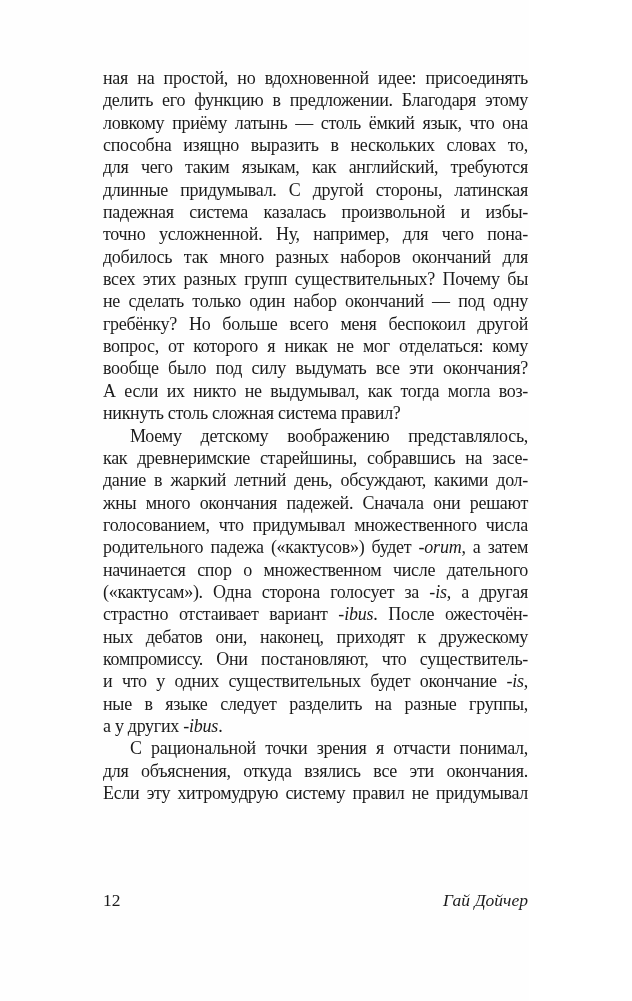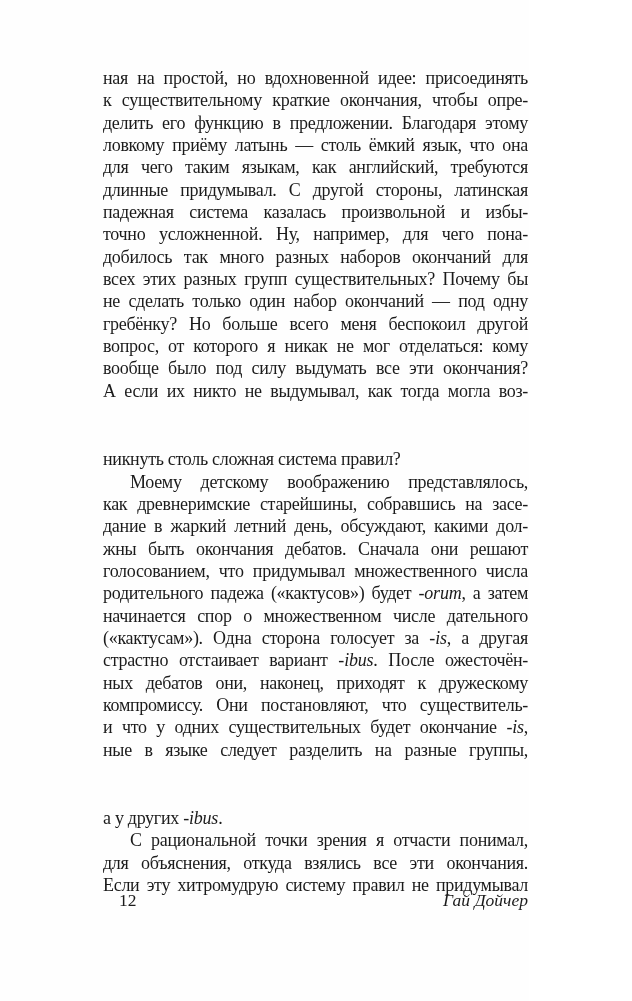--- a/index.html
+++ b/index.html
@@ -26,21 +26,20 @@
     font-size: 18px;
     line-height: 22.35px;
     letter-spacing: -0.3px;
     text-align: justify;
     text-align-last: justify;
     white-space: normal;
   }
   .line.noj {
     text-align: right;
     text-align-last: left;
-    margin-top: 46px;
   }
   .line.ind {
     text-indent: 27px;
   }
   .line em {
     font-style: italic;
     letter-spacing: -0.2px;
   }
   .page-footer {
     position: absolute;
@@ -48,52 +47,51 @@
     top: 889px;
     width: 425px;
     font-size: 17.5px;
     line-height: 22px;
     display: flex;
     justify-content: space-between;
     align-items: baseline;
   }
   .page-number {
     font-style: normal;
-    margin-left: 16px;
   }
   .running-author {
     font-style: italic;
   }
 </style>
 </head>
 <body>
 
 <div class="book-page">
 
   <div class="text-block">
       <div class="line">ная на простой, но вдохновенной идее: присоединять</div>
-      <div class="line">к существительному краткие окончания, чтобы опре-</div>
       <div class="line">делить его функцию в предложении. Благодаря этому</div>
       <div class="line">ловкому приёму латынь — столь ёмкий язык, что она</div>
+      <div class="line">способна изящно выразить в нескольких словах то,</div>
       <div class="line">для чего таким языкам, как английский, требуются</div>
       <div class="line">длинные придумывал. С другой стороны, латинская</div>
       <div class="line">падежная система казалась произвольной и избы-</div>
       <div class="line">точно усложненной. Ну, например, для чего пона-</div>
       <div class="line">добилось так много разных наборов окончаний для</div>
       <div class="line">всех этих разных групп существительных? Почему бы</div>
       <div class="line">не сделать только один набор окончаний — под одну</div>
       <div class="line">гребёнку? Но больше всего меня беспокоил другой</div>
       <div class="line">вопрос, от которого я никак не мог отделаться: кому</div>
       <div class="line">вообще было под силу выдумать все эти окончания?</div>
       <div class="line">А если их никто не выдумывал, как тогда могла воз-</div>
       <div class="line noj">никнуть столь сложная система правил?</div>
       <div class="line ind">Моему детскому воображению представлялось,</div>
       <div class="line">как древнеримские старейшины, собравшись на засе-</div>
       <div class="line">дание в жаркий летний день, обсуждают, какими дол-</div>
-      <div class="line">жны быть окончания дебатов. Сначала они решают</div>
+      <div class="line">жны много окончания падежей. Сначала они решают</div>
       <div class="line">голосованием, что придумывал множественного числа</div>
       <div class="line">родительного падежа («кактусов») будет <em>-orum</em>, а затем</div>
       <div class="line">начинается спор о множественном числе дательного</div>
       <div class="line">(«кактусам»). Одна сторона голосует за <em>-is</em>, а другая</div>
       <div class="line">страстно отстаивает вариант <em>-ibus</em>. После ожесточён-</div>
       <div class="line">ных дебатов они, наконец, приходят к дружескому</div>
       <div class="line">компромиссу. Они постановляют, что существитель-</div>
       <div class="line">и что у одних существительных будет окончание <em>-is</em>,</div>
       <div class="line">ные в языке следует разделить на разные группы,</div>
       <div class="line noj">а у других <em>-ibus</em>.</div>

